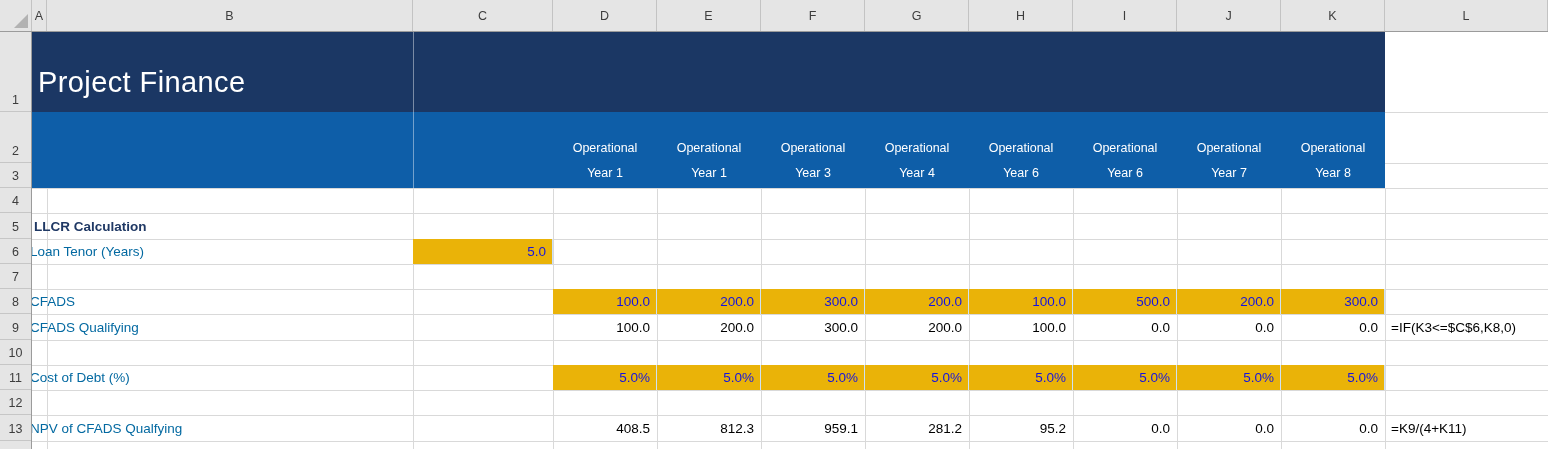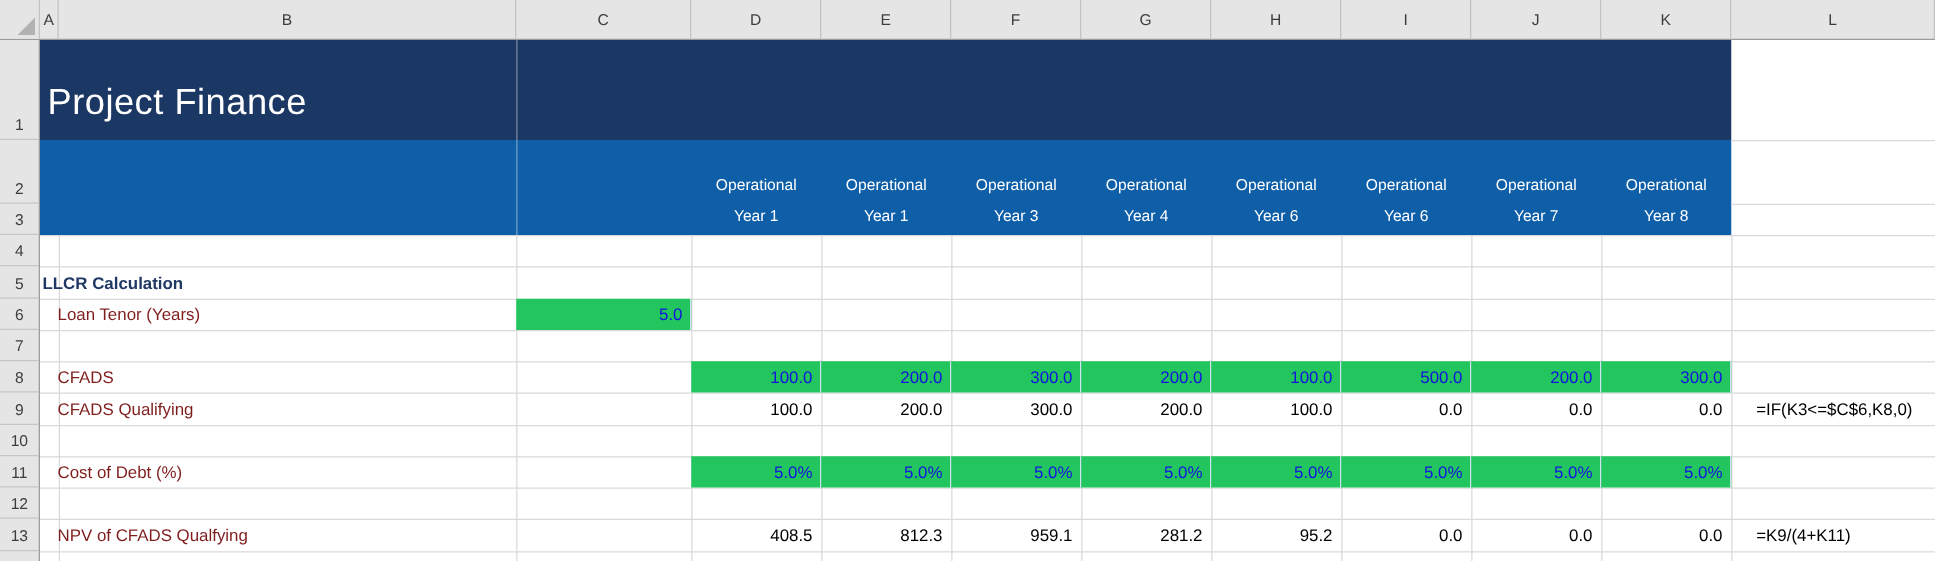--- a/index.html
+++ b/index.html
@@ -39,25 +39,25 @@
           justify-content:flex-end;align-items:center;padding-bottom:2px;box-sizing:border-box;
           color:#ffffff;font-size:12.5px;line-height:25px;}
   
   .gl{position:absolute;background:#d9d9d9;}
   .glh{height:1px;left:32px;width:1516px;}
   .glv{width:1px;top:188px;height:261px;}
   .glL{left:1385px;width:163px;}
   
   .cell{position:absolute;display:flex;align-items:center;justify-content:flex-end;
         padding-right:7px;box-sizing:border-box;font-size:13.5px;color:#000;}
-  .fill{background:#22c55e;color:#1414e0;box-shadow:inset -1px 0 0 #cfe2f4;}
-  .label{position:absolute;display:flex;align-items:center;left:46px;width:360px;
-         font-size:13.5px;color:#7f1d1d;box-sizing:border-box;}
+  .fill{background:#eab308;color:#1414e0;box-shadow:inset -1px 0 0 #cfe2f4;}
+  .label{position:absolute;display:flex;align-items:center;left:30px;width:360px;
+         font-size:13.5px;color:#0369a1;box-sizing:border-box;}
   .heading{left:34px;font-weight:bold;color:#1f3864;}
-  .formula{position:absolute;display:flex;align-items:center;padding-left:20px;
+  .formula{position:absolute;display:flex;align-items:center;padding-left:6px;
            box-sizing:border-box;font-size:13.5px;color:#000;}
 </style>
 </head>
 <body>
 
 <div class="sheet">
 
   <div>
     <div class="banner-dark"></div>
     <div class="banner-mid"></div>

